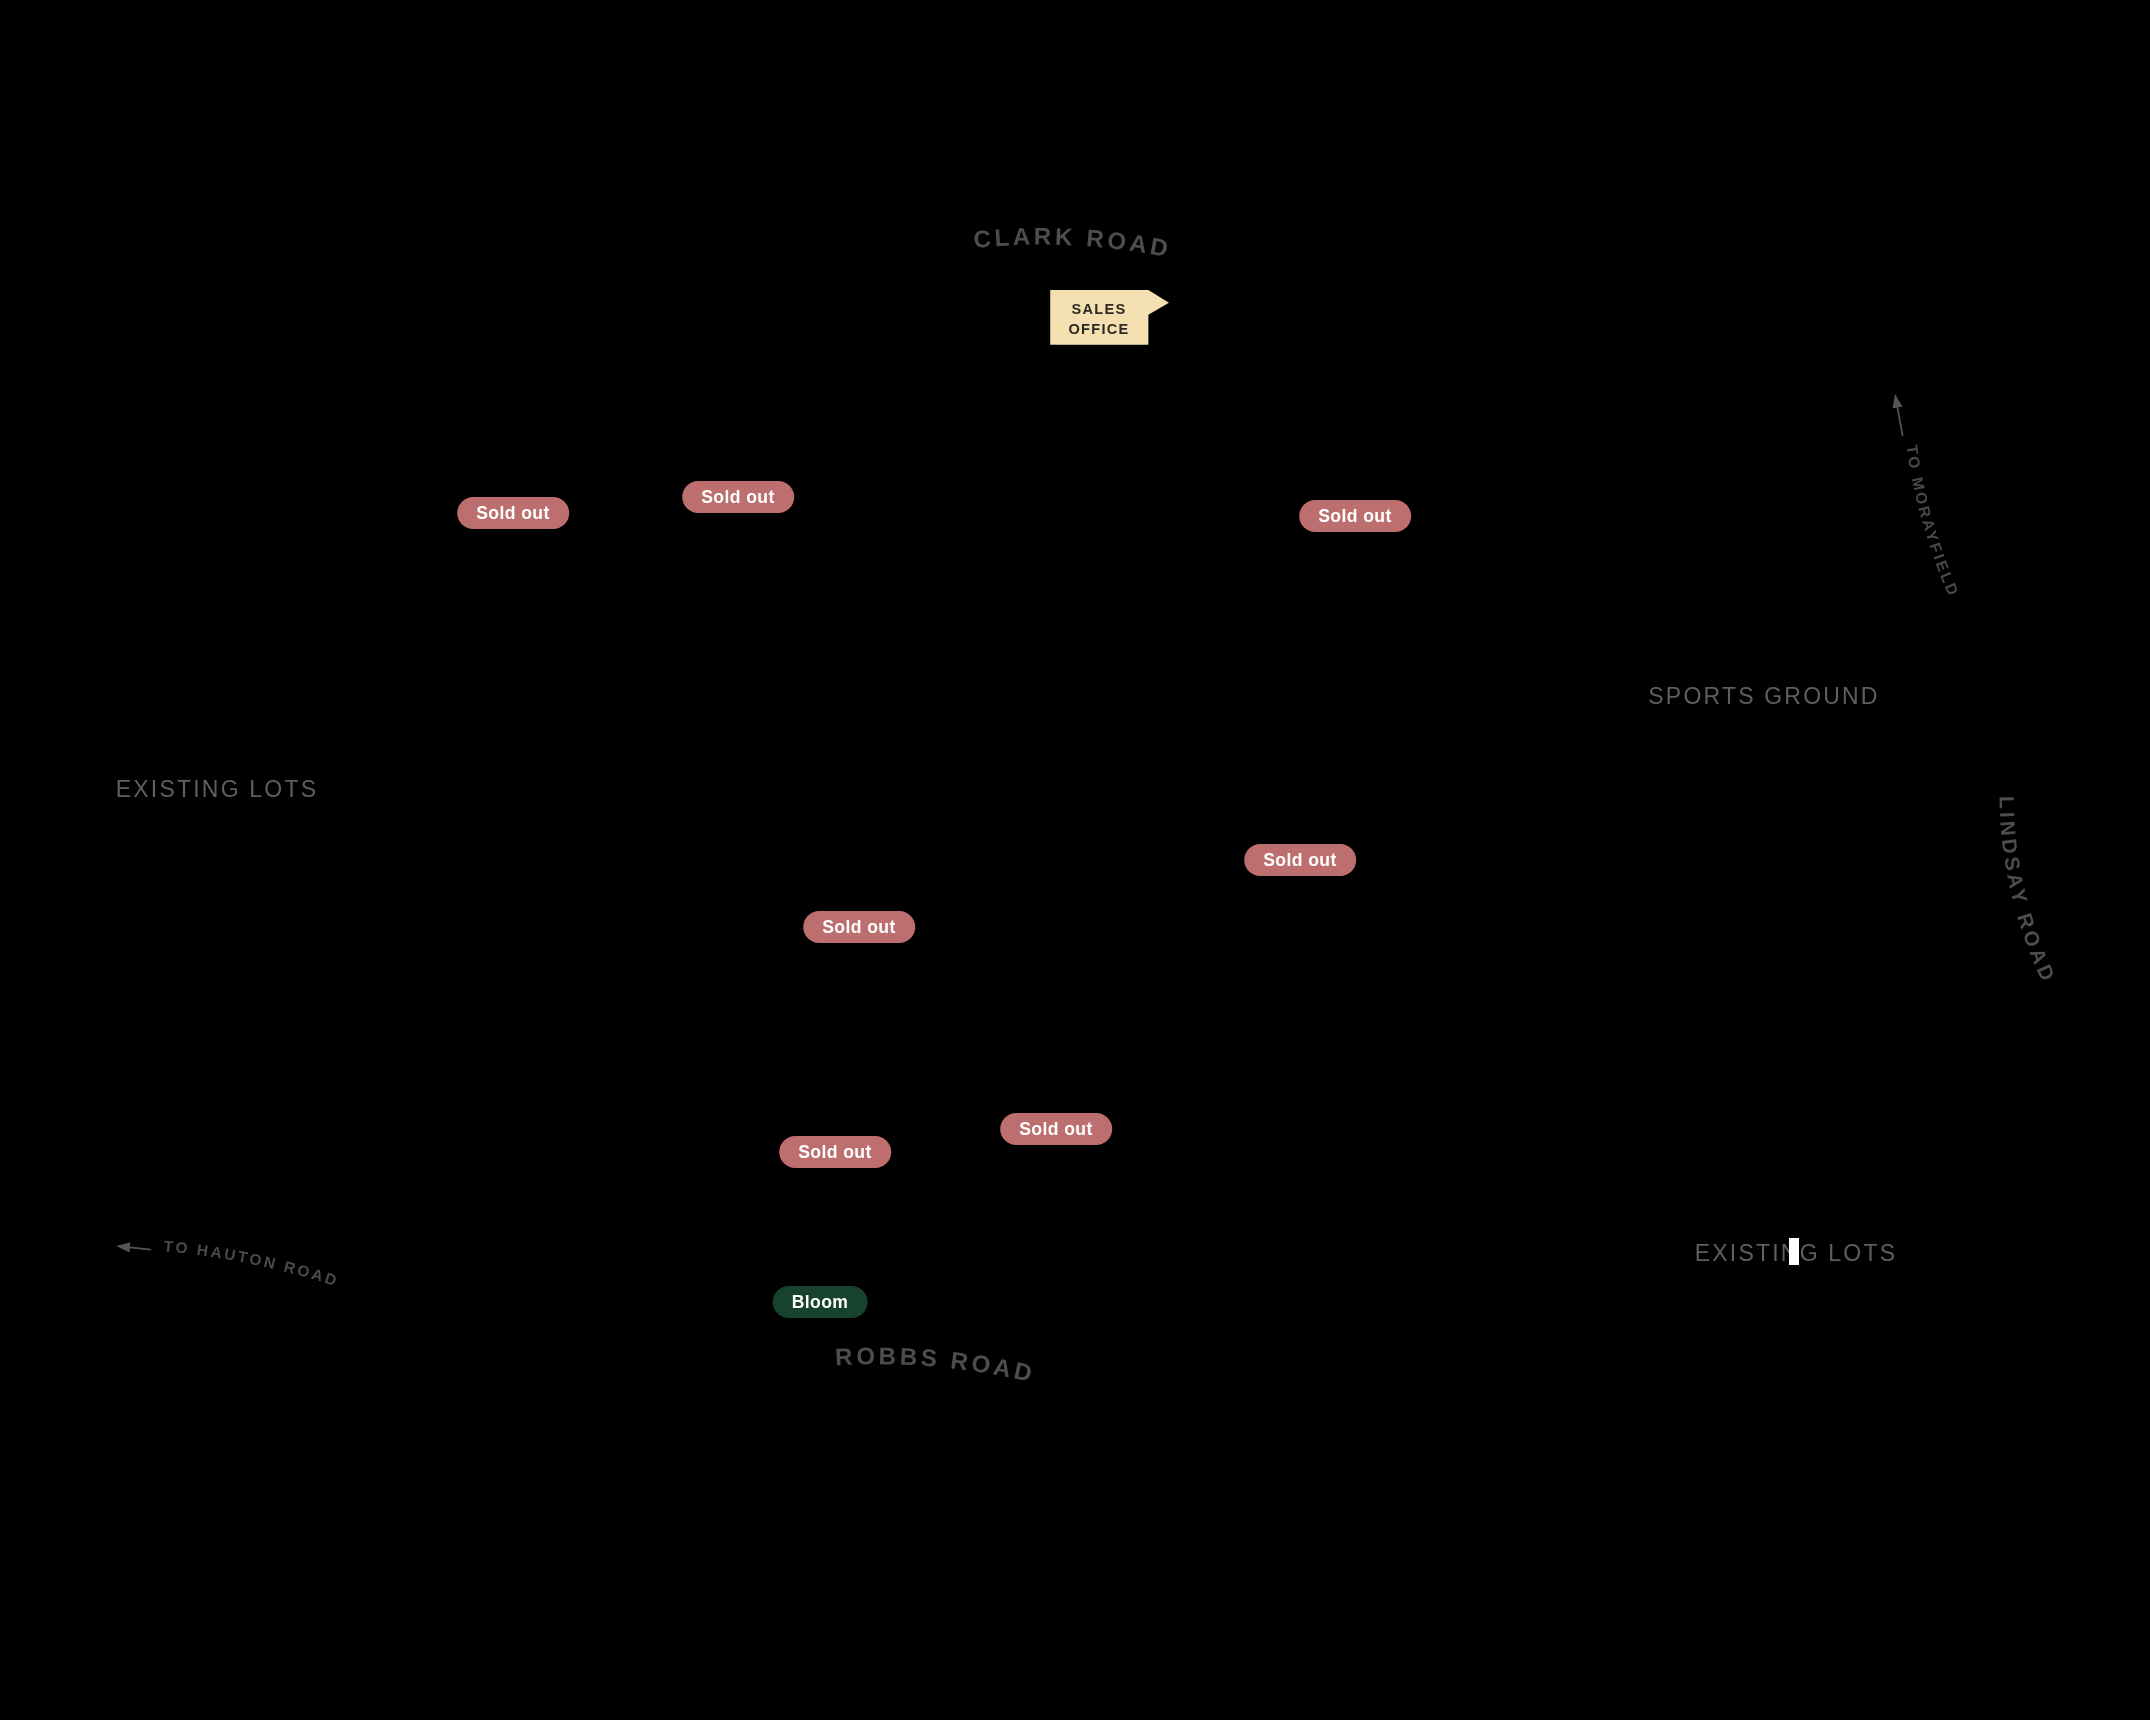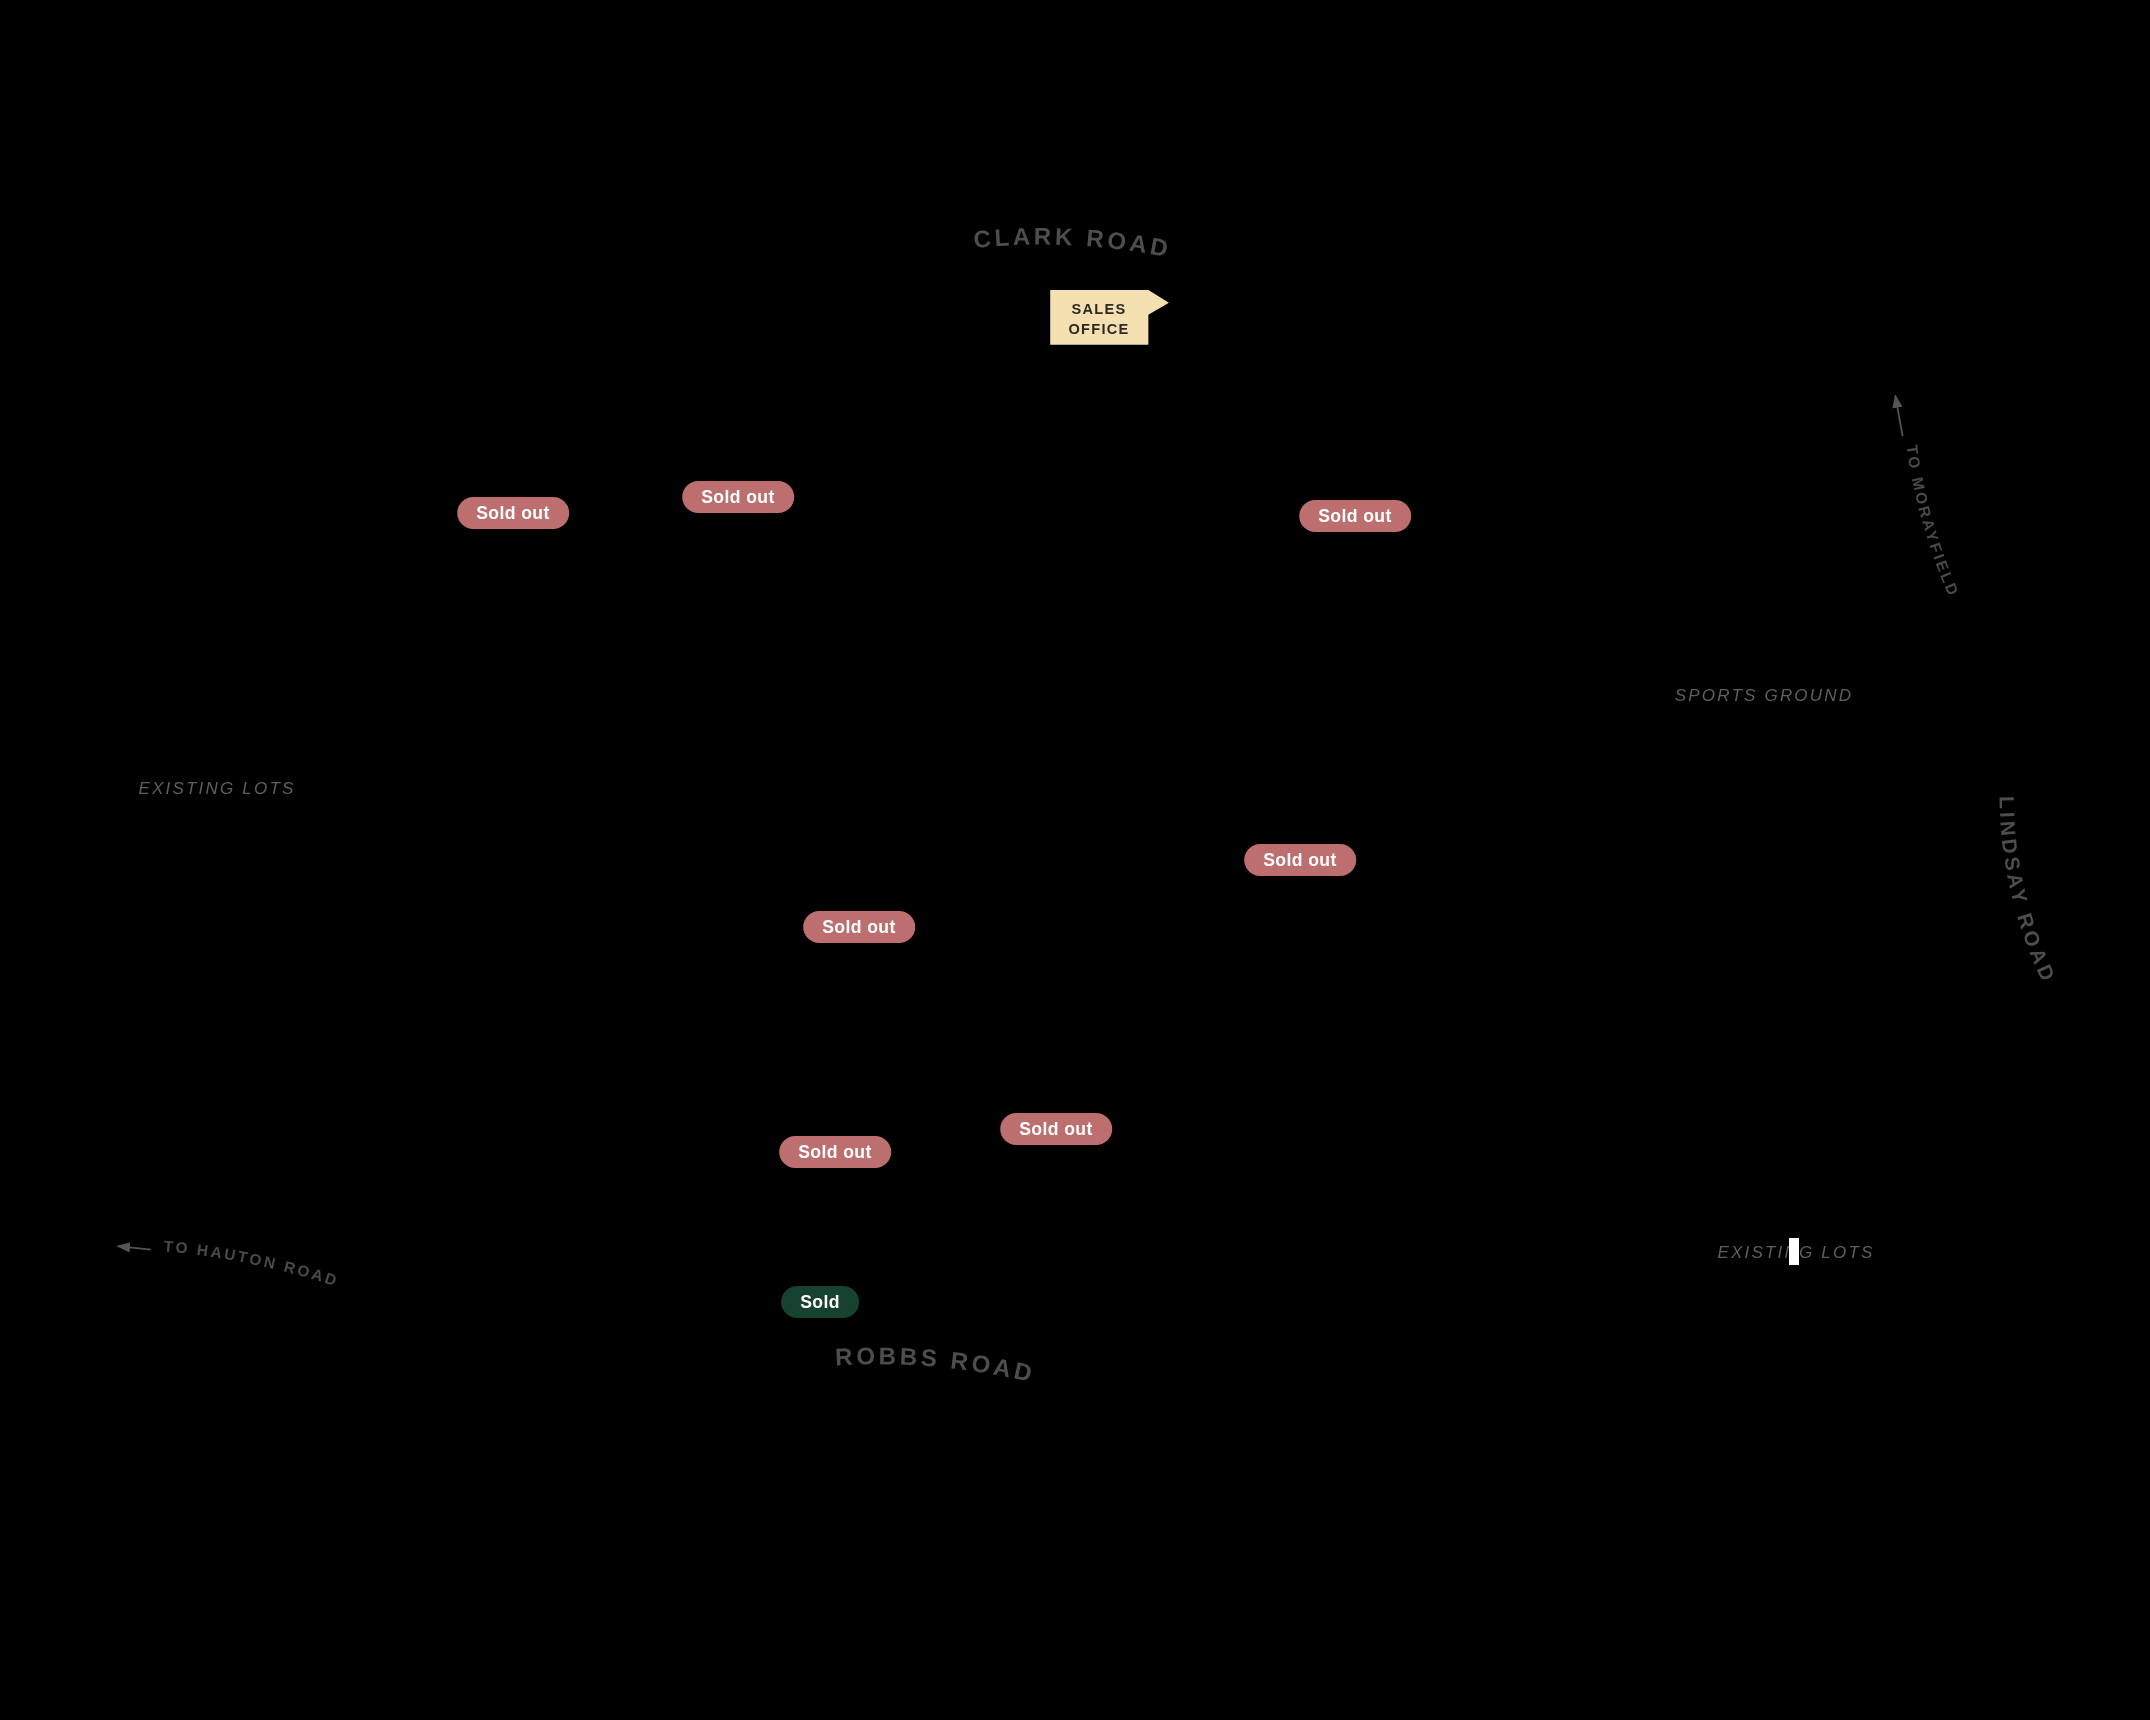--- a/index.html
+++ b/index.html
@@ -29,25 +29,24 @@
     cursor: pointer;
   }
   .pill.sold  { background: #bd6e6e; }
   .pill.stage { background: #17422e; }
 
   
   .area-label {
     position: absolute;
     transform: translate(-50%, -50%);
     color: #5f5f5f;
-    font-size: 17px;
+    font-size: 23px;
     font-weight: 400;
     letter-spacing: 2.2px;
     white-space: nowrap;
-    font-style: italic;
   }
 
   svg text { font-family: "Liberation Sans", sans-serif; }
   .roadtext    { fill: #4d4d4d; font-size: 56px; font-weight: 700; letter-spacing: 8px; }
   .roadtext-sm { fill: #4d4d4d; font-size: 48px; font-weight: 700; letter-spacing: 8px; }
   .dirtext     { fill: #4a4a4a; font-size: 36px; font-weight: 700; letter-spacing: 6px; }
   .office-text { fill: #2d2a24; font-size: 34px; font-weight: 700; letter-spacing: 3px; text-anchor: middle; }
 
   .cursor-artifact {
     position: absolute;
@@ -97,21 +96,21 @@
   </svg>
 
   <div class="pill sold" style="left:513px; top:513px;">Sold out</div>
   <div class="pill sold" style="left:738px; top:497px;">Sold out</div>
   <div class="pill sold" style="left:1355px; top:516px;">Sold out</div>
   <div class="pill sold" style="left:1300px; top:860px;">Sold out</div>
   <div class="pill sold" style="left:859px; top:927px;">Sold out</div>
   <div class="pill sold" style="left:1056px; top:1129px;">Sold out</div>
   <div class="pill sold" style="left:835px; top:1152px;">Sold out</div>
 
-  <div class="pill stage" style="left:820px; top:1302px;">Sold</div>
+  <div class="pill stage" style="left:820px; top:1302px;">Bloom</div>
 
   <svg class="abs" style="left:77px; top:1204px;" width="353" height="129" viewBox="0 0 820 300">
     <line x1="171" y1="106" x2="95" y2="98" stroke="#555555" stroke-width="4" marker-end="url(#arrowhead)"></line>
     <path id="hautonPath" d="M 200 110 Q 430 130 640 205" fill="none"></path>
     <text class="dirtext">
       <textPath href="#hautonPath">TO HAUTON ROAD</textPath>
     </text>
   </svg>
 
   <div class="area-label" style="left:1796px; top:1253px;">EXISTING LOTS</div>

